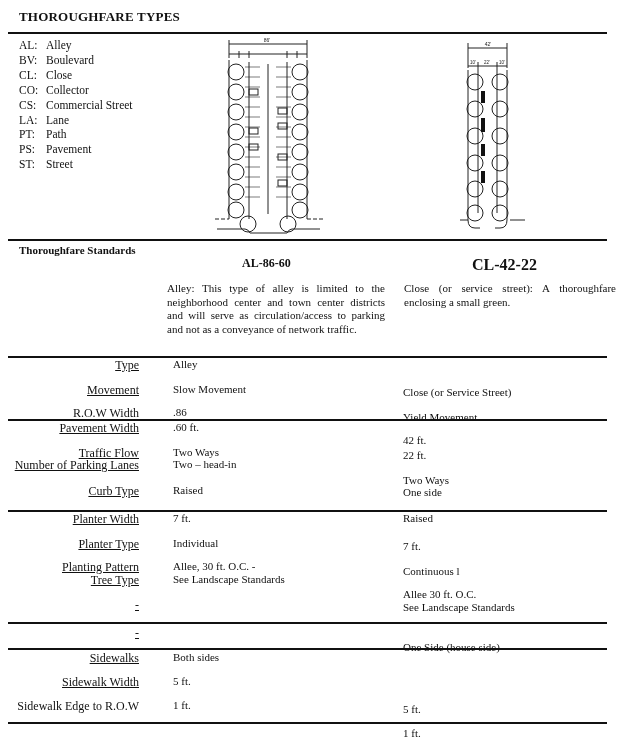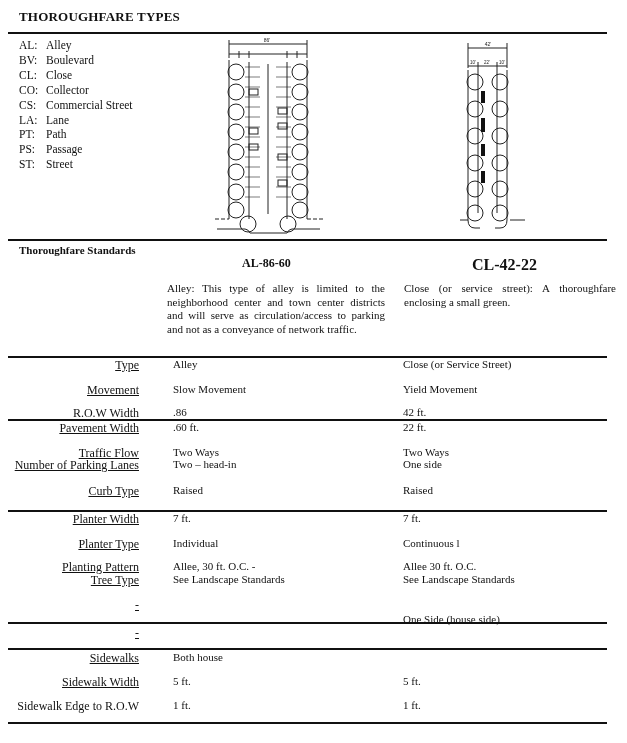--- a/index.html
+++ b/index.html
@@ -13,21 +13,21 @@
   .abbr .code { width:27px; }
   .std-head { left:19px; top:244px; font-weight:bold; font-size:11px; }
   .code-a { left:242px; top:256px; font-weight:bold; font-size:12px; }
   .code-c { left:472px; top:256px; font-weight:bold; font-size:16px; }
   .desc { line-height:13.5px; font-size:11px; text-align:justify;margin-left:12px; }
   .desc-a { left:155px; top:282px; width:218px; }
   .desc-c { left:392px; top:282px; width:212px; }
   .lab { position:absolute; right:488px; text-align:right; text-decoration:underline; white-space:nowrap; font-size:12px; }
   .lab.nou { text-decoration:none; }
   .va { position:absolute; left:173px; font-size:11px; white-space:nowrap; }
-  .vc { position:absolute; left:403px; font-size:11px; white-space:nowrap; }
+  .vc { position:absolute; left:403px; font-size:11px; white-space:nowrap;margin-top:28px; }
   svg { position:absolute; }
 </style>
 </head>
 <body>
 
 <div class="abs title">THOROUGHFARE TYPES</div>
 <div class="rule" style="top:32px"></div>
 
 <div class="abs abbr">
   <div class="row">
@@ -53,21 +53,21 @@
   <div class="row">
       <span class="code">LA:</span>
       <span>Lane</span>
     </div>
   <div class="row">
       <span class="code">PT:</span>
       <span>Path</span>
     </div>
   <div class="row">
       <span class="code">PS:</span>
-      <span>Passage</span>
+      <span>Pavement</span>
     </div>
   <div class="row">
       <span class="code">ST:</span>
       <span>Street</span>
     </div>
 </div>
 
 <svg style="left:205px;top:34px" width="125" height="206" viewBox="0 0 125 206">
   <g stroke="#222" fill="none" stroke-width="1">
     <line x1="24" y1="10" x2="102" y2="10"></line>
@@ -243,21 +243,21 @@
 
 <div class="lab" style="top:598px">-</div>
 
 <div class="rule" style="top:622px"></div>
 
 <div class="lab" style="top:626px">-</div>
 
 <div class="rule" style="top:648px"></div>
 
 <div class="lab" style="top:651px">Sidewalks</div>
-<div class="va" style="top:651px">Both house</div>
+<div class="va" style="top:651px">Both sides</div>
 <div class="vc" style="top:613px">One Side (house side)</div>
 
 <div class="lab" style="top:675px">Sidewalk Width</div>
 <div class="va" style="top:675px">5 ft.</div>
 <div class="vc" style="top:675px">5 ft.</div>
 
 <div class="lab nou" style="top:699px">Sidewalk Edge to R.O.W</div>
 <div class="va" style="top:699px">1 ft.</div>
 <div class="vc" style="top:699px">1 ft.</div>
 

